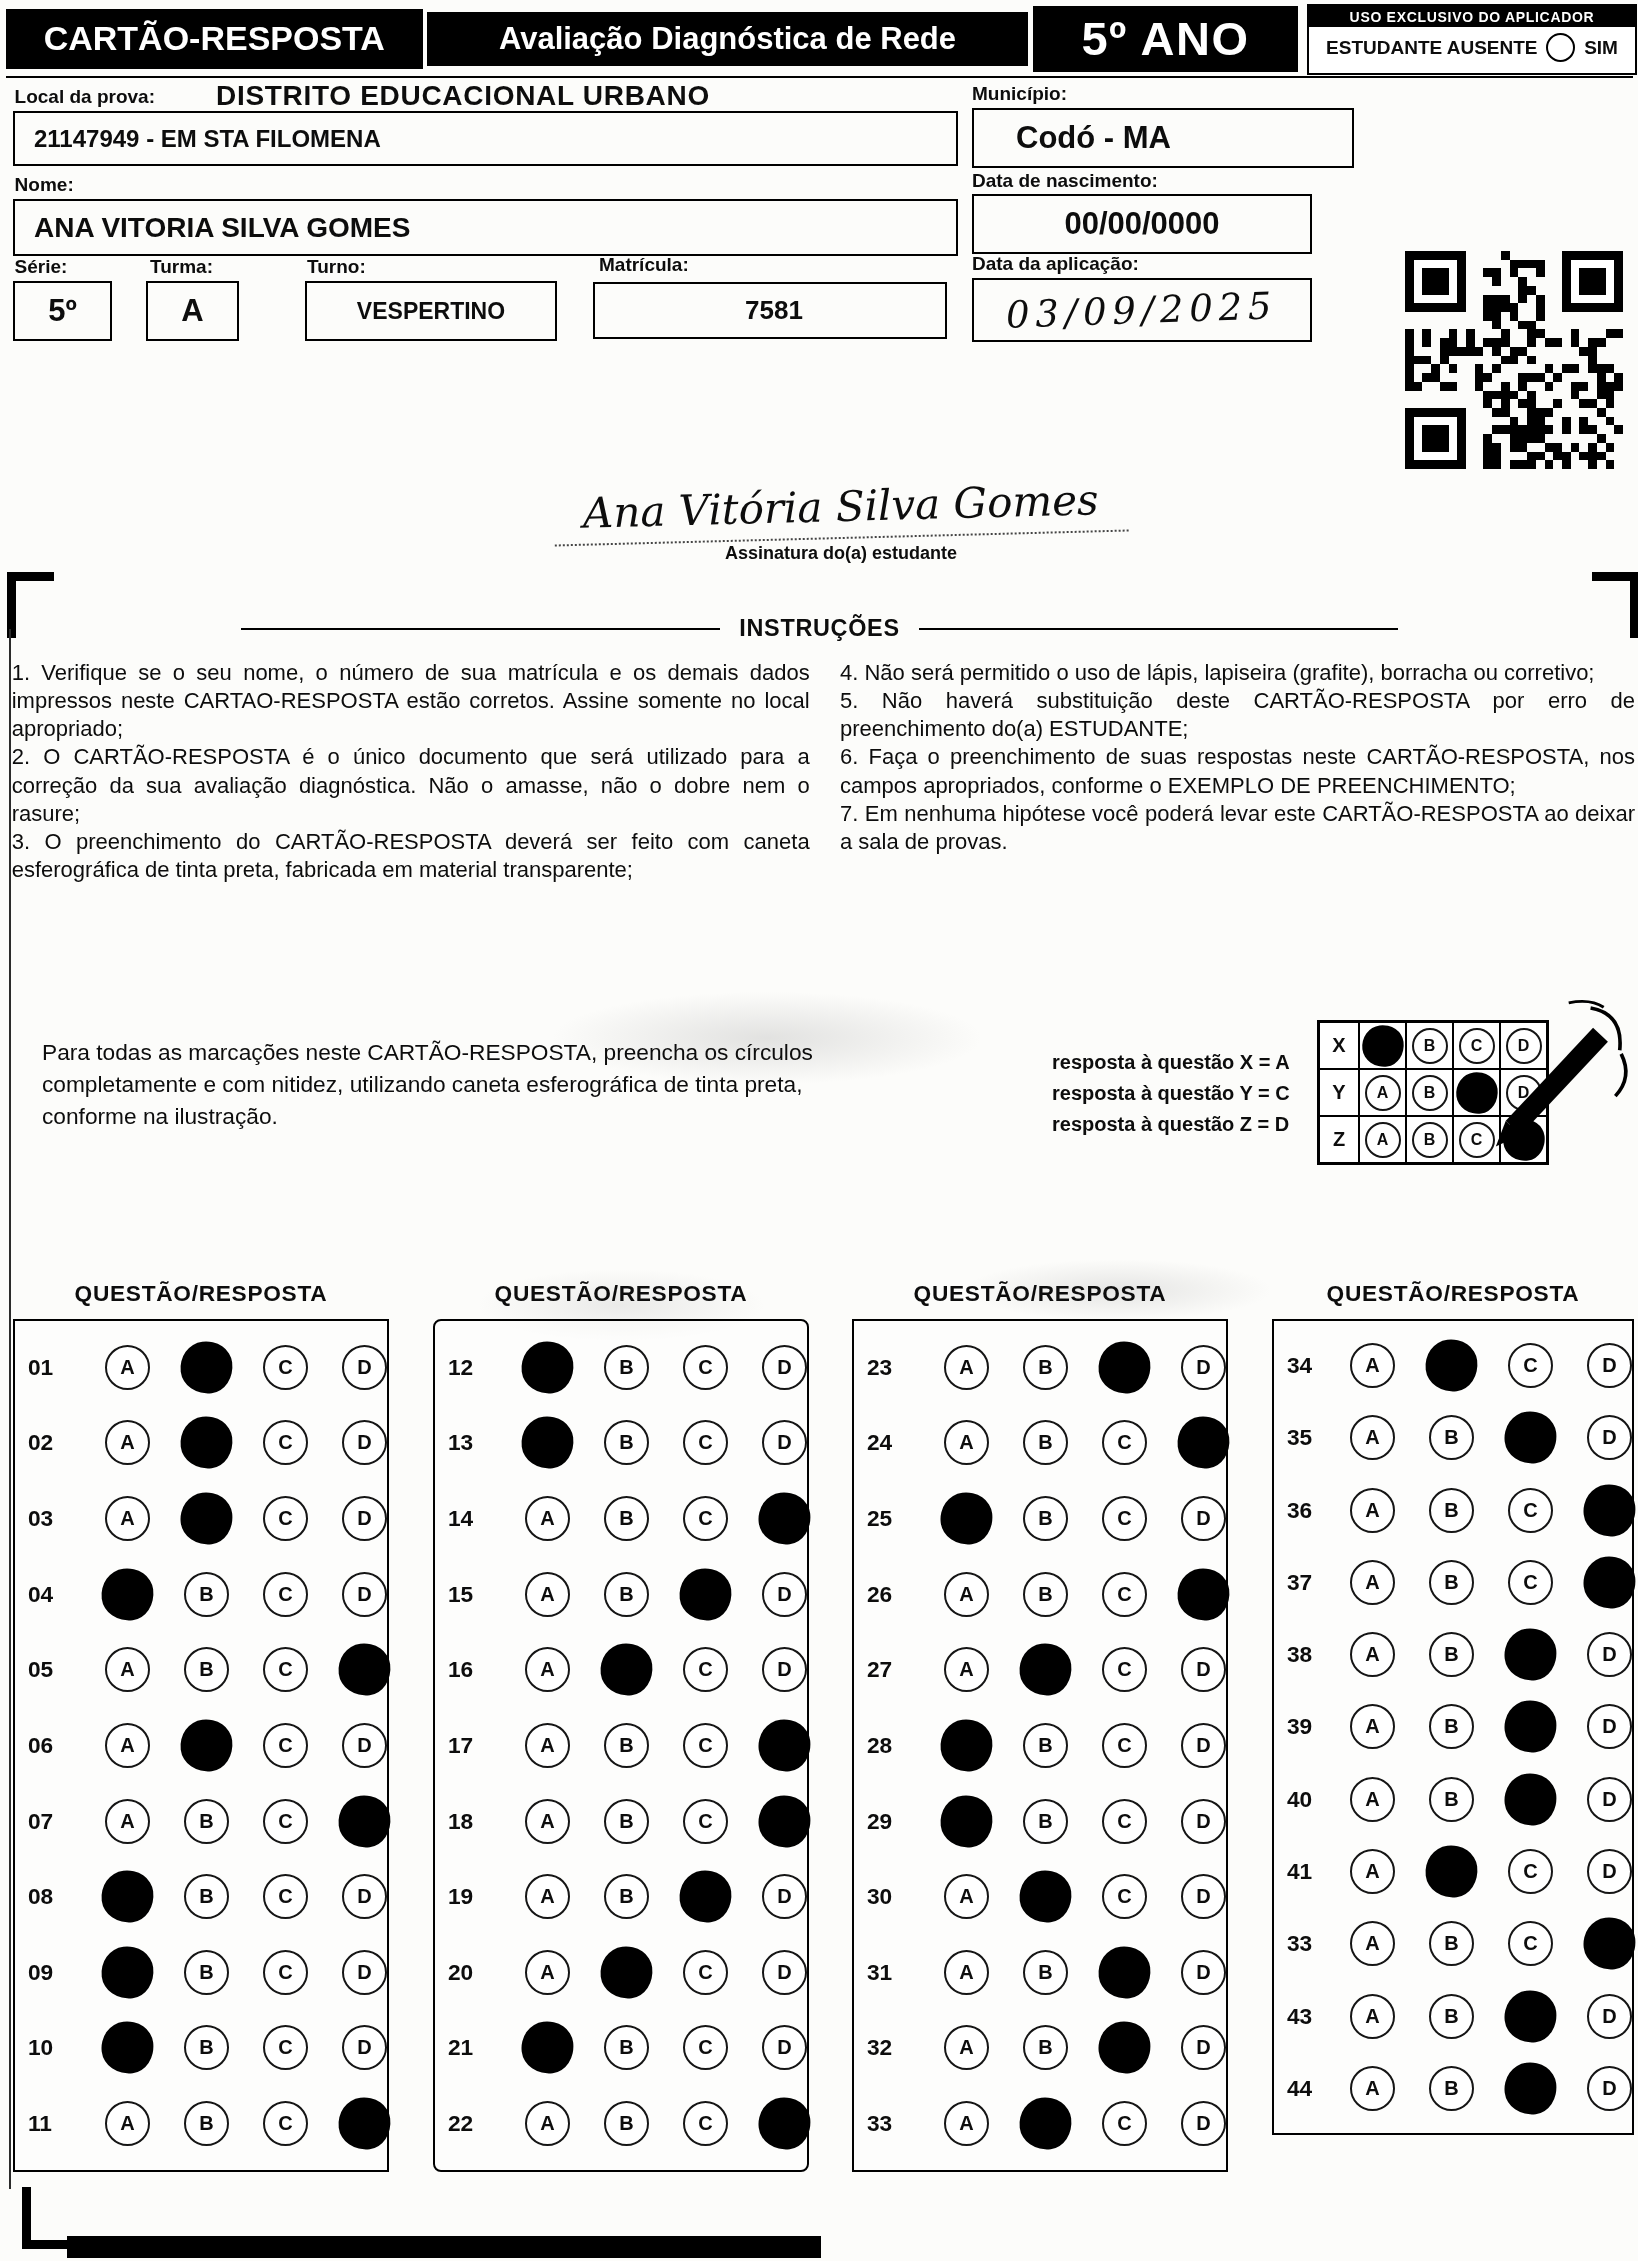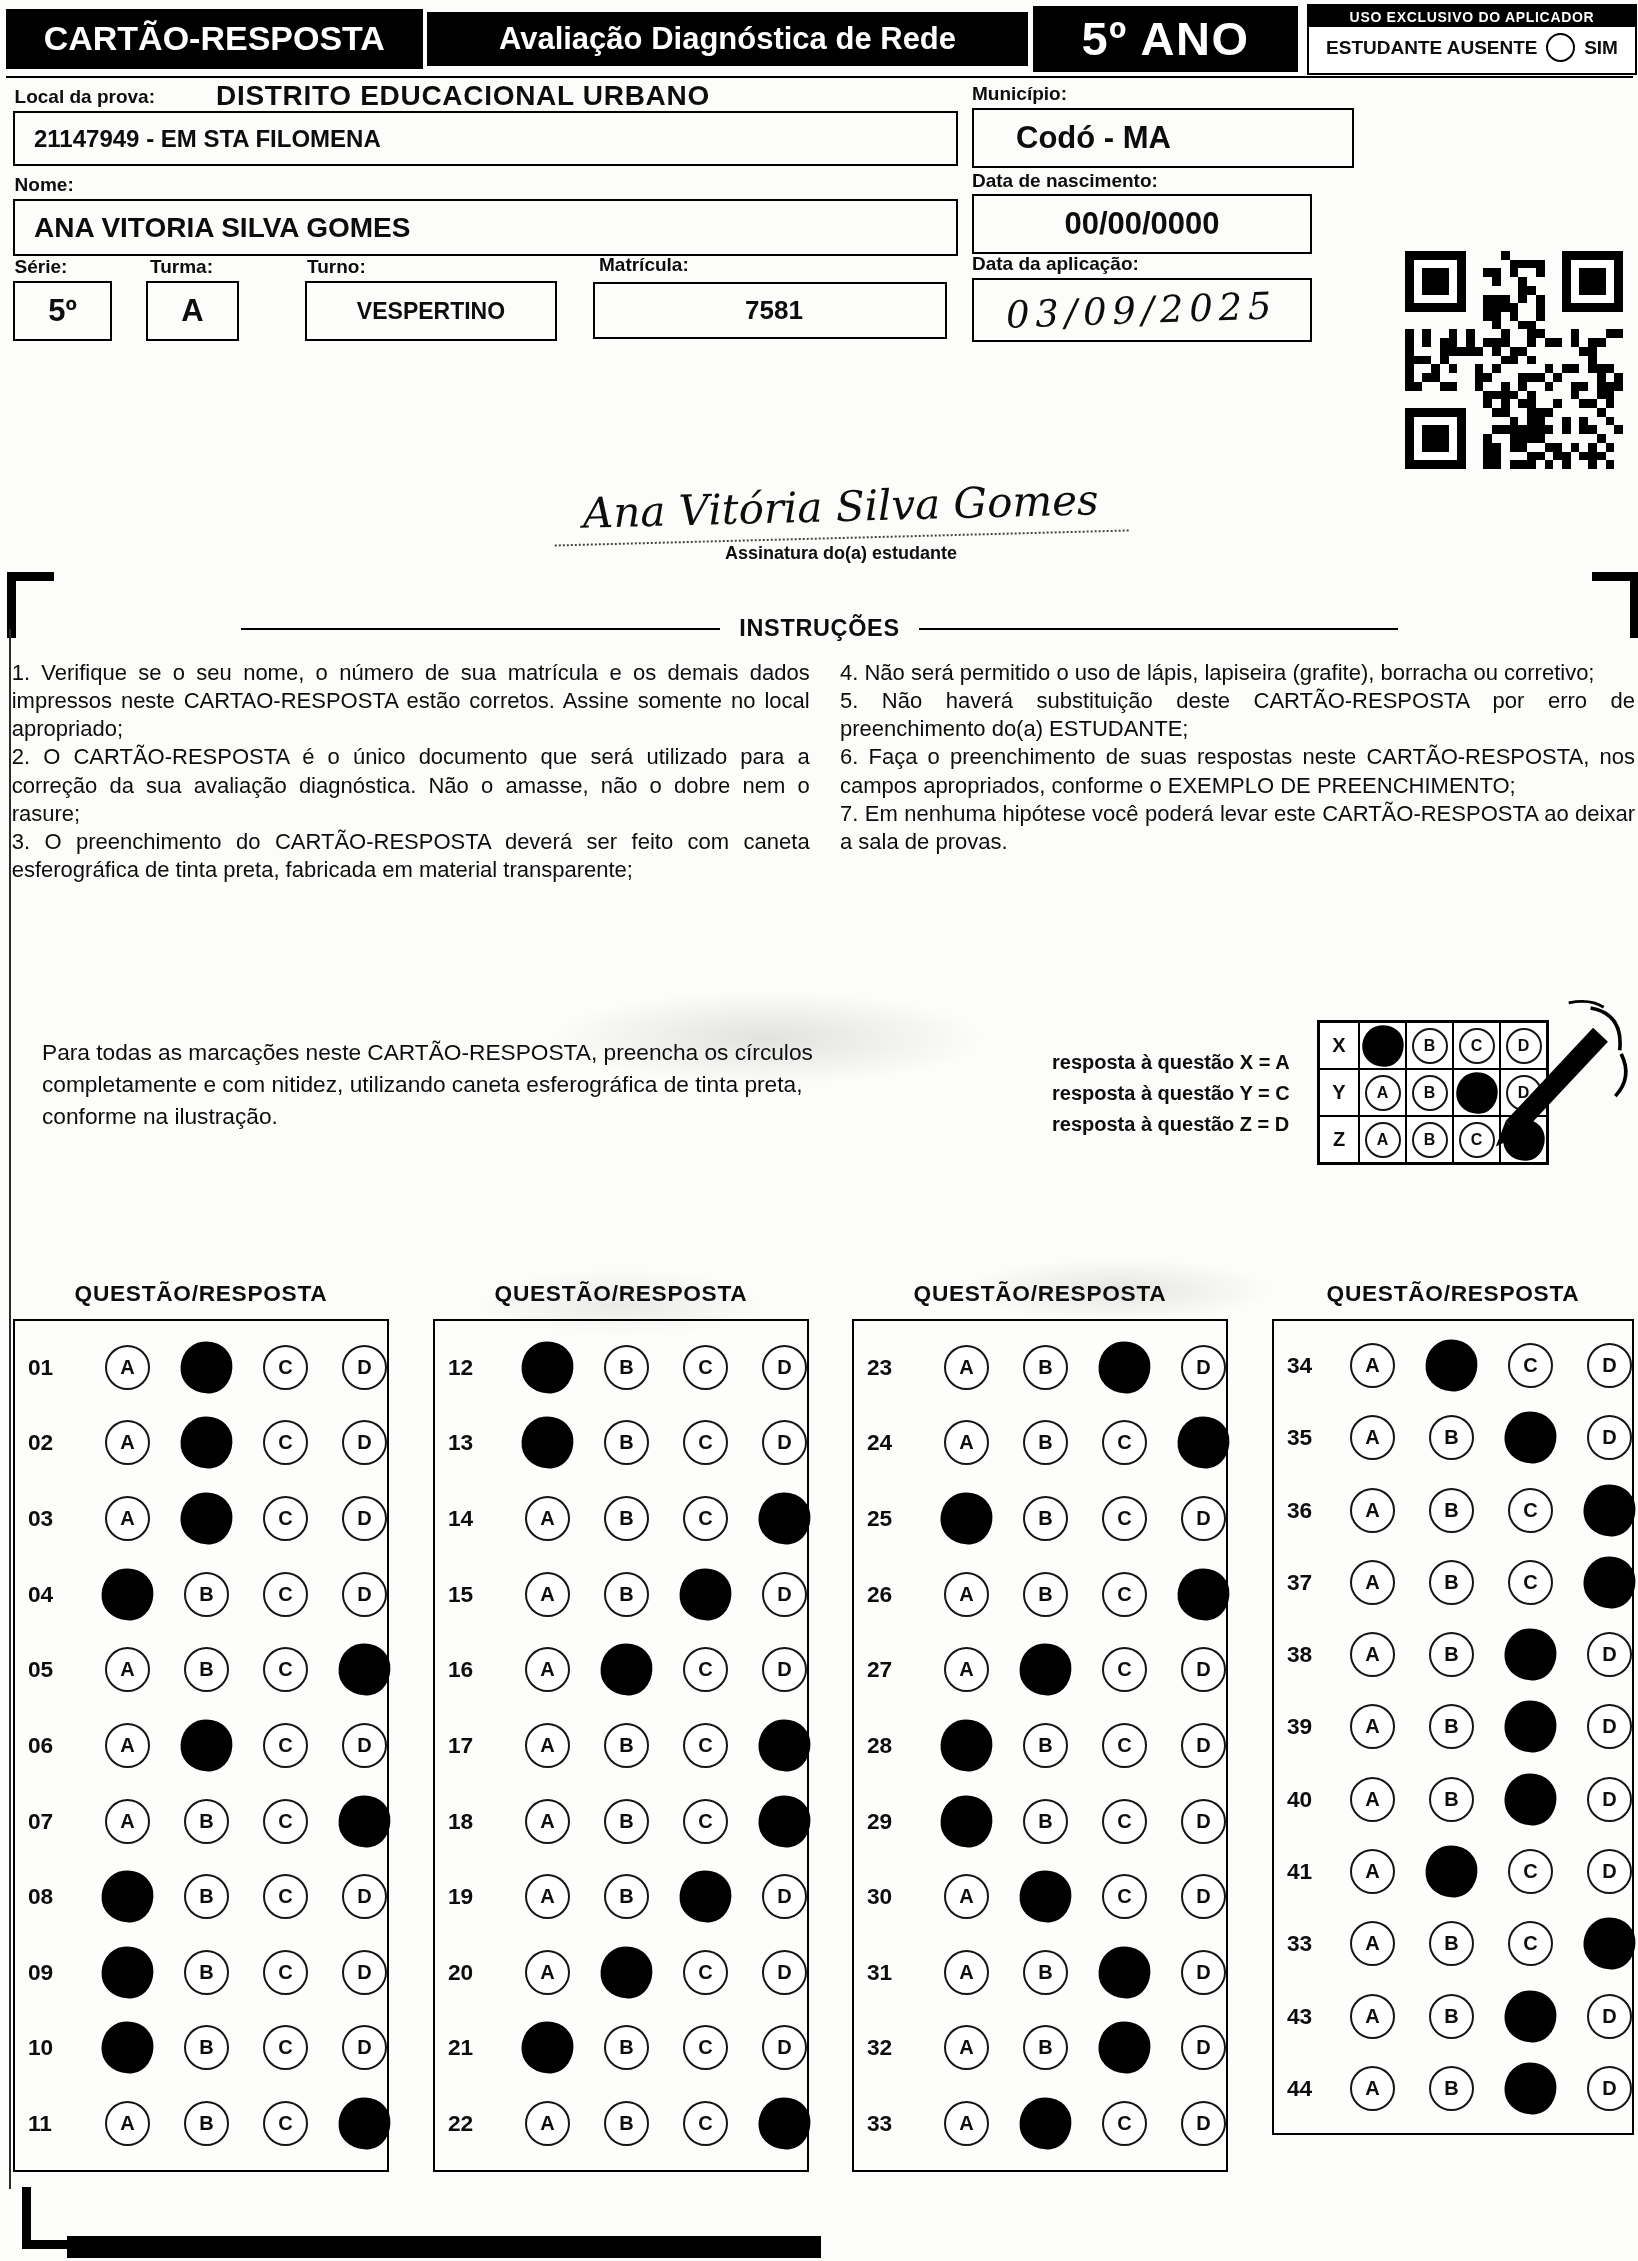--- a/index.html
+++ b/index.html
@@ -63,21 +63,21 @@
   .ex-grid{position:absolute;left:1317px;top:1020px;border:2.2px solid #000;background:#fff;}
   .ex-row{display:flex;}
   .ex-cell{width:45px;height:45px;border:1.5px solid #000;display:flex;align-items:center;justify-content:center;}
   .ex-cell.ex-label{width:38px;font-weight:700;font-size:20px;}
   .pen{position:absolute;left:1481px;top:997px;width:155px;height:172px;pointer-events:none;}
   
   .answer-col{position:absolute;top:1280px;}
   .answer-col .col-header{text-align:center;font-weight:700;font-size:22.7px;margin-bottom:11.7px;letter-spacing:0.7px;}
   .answer-col .col-box{border:2.2px solid #000;display:flex;flex-direction:column;justify-content:space-around;padding:8.8px 0 8.8px 13px;background:rgba(255,255,255,.4);}
   .c1{left:13px;width:376px;}  .c1 .col-box{height:832px;}
-  .c2{left:433px;width:376px;} .c2 .col-box{height:832px;}
+  .c2{left:433px;width:376px;} .c2 .col-box{height:832px;border-radius:8px;}
   .c3{left:852px;width:376px;}.c3 .col-box{height:832px;}
   .c4{left:1272px;width:362px;}.c4 .col-box{height:795px;}
   .q-row{display:flex;align-items:center;gap:34px;}
   .q-num{width:45px;font-size:22.7px;font-weight:700;}
   .bubble{width:41px;height:41px;border:2.9px solid #151515;border-radius:50%;display:flex;align-items:center;justify-content:center;font-weight:700;font-size:20px;flex:0 0 auto;background:#fff;}
   .bubble.small{width:32px;height:32px;border-width:2.2px;font-size:16px;}
   .bubble.filled{background:#000;border-color:#000;color:transparent;transform:scale(1.16) rotate(-7deg);border-radius:48% 52% 46% 54% / 52% 46% 54% 48%;}
 </style>
 </head>
 <body>

